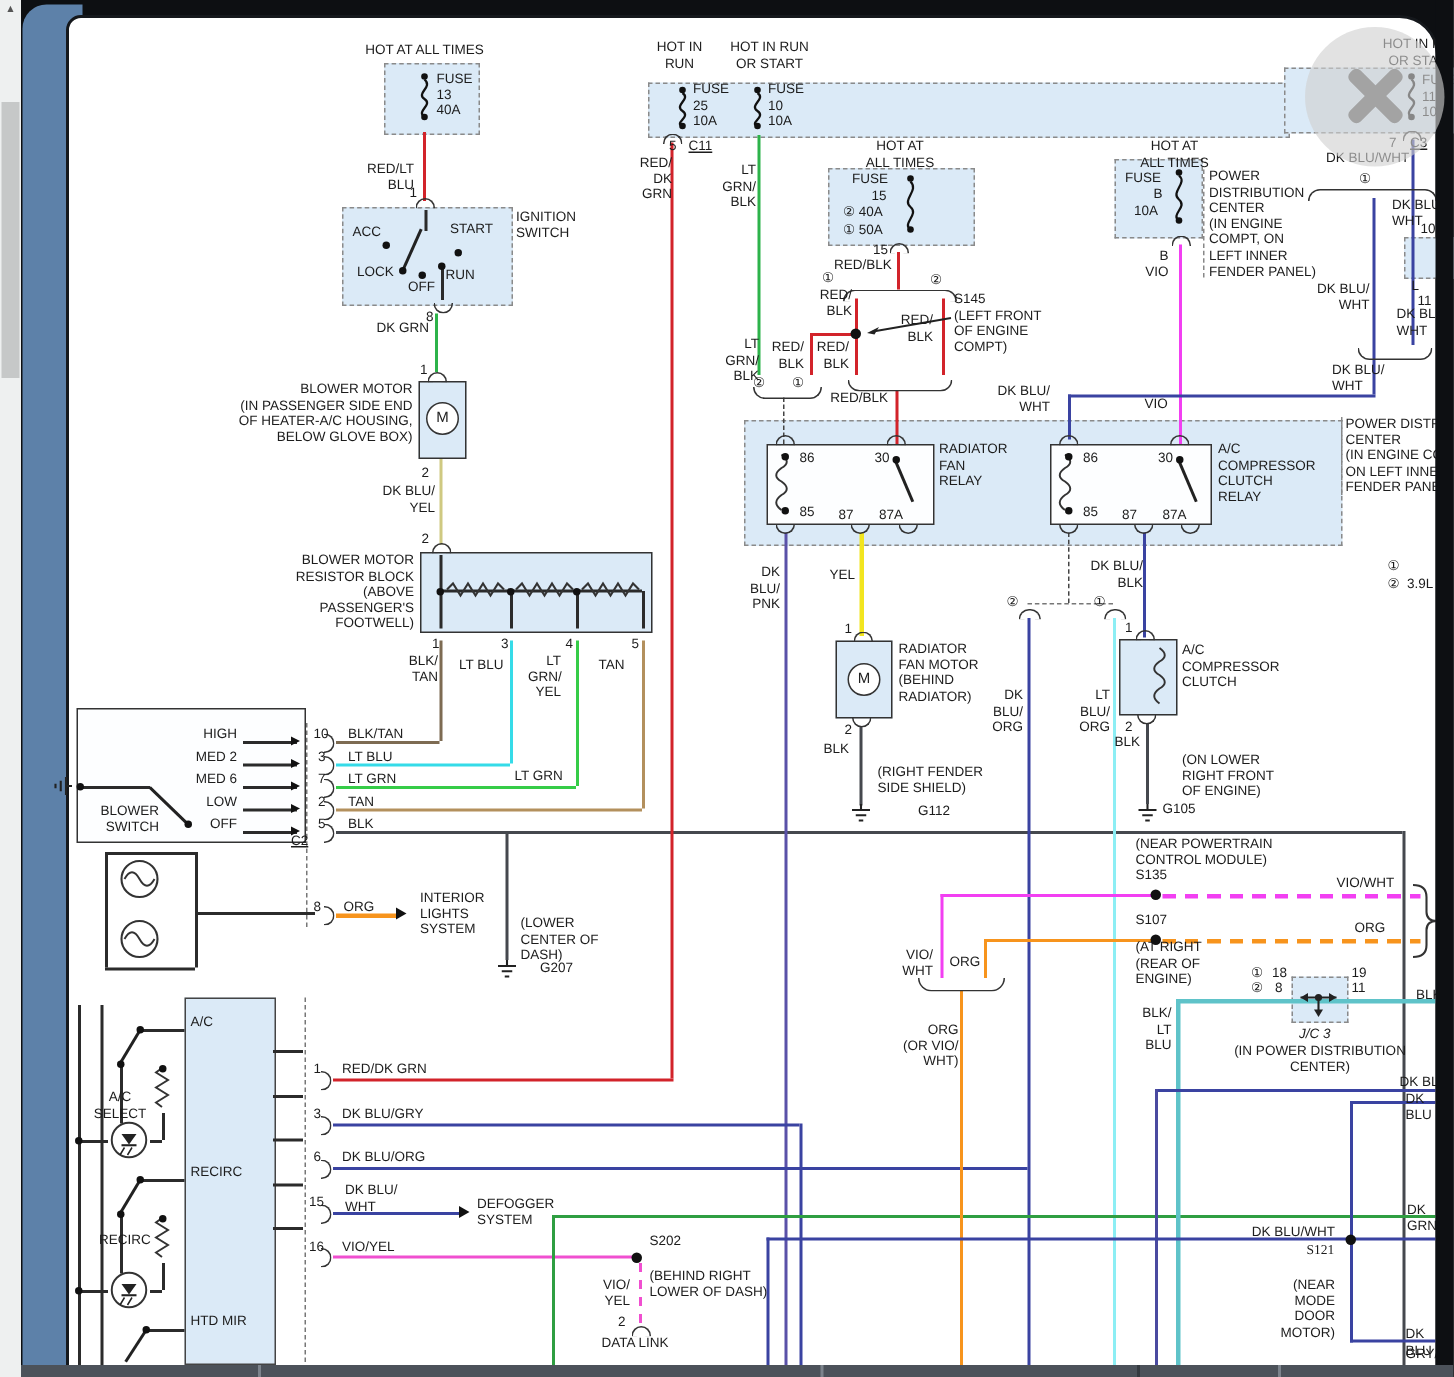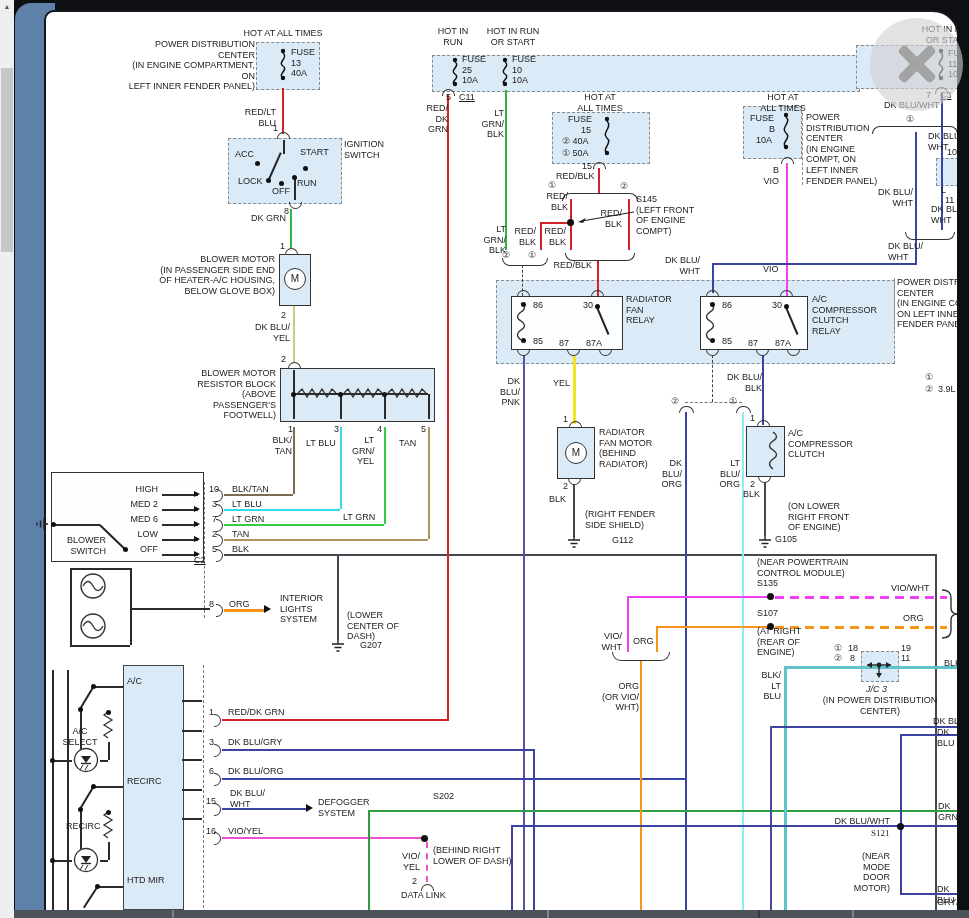--- a/index.html
+++ b/index.html
@@ -44,23 +44,20 @@
   svg{position:absolute;z-index:3;overflow:visible;}
 </style>
 </head>
 <body>
 
 <div id="stage">
   <div id="bluef"></div>
   <div id="panel"></div>
 
   <div class="lbl c" style="left:230px;top:28px;width:106px;">HOT AT ALL TIMES</div>
-  <div class="lbl r" style="left:119px;top:39px;width:136px;">POWER DISTRIBUTION CENTER
-(IN ENGINE COMPARTMENT, ON
-LEFT INNER FENDER PANEL)</div>
   <div class="bx" style="left:256px;top:42px;width:62px;height:46px;"></div>
   <svg style="left:277px;top:48px;" width="12" height="34" viewBox="0 0 12 34">
       <circle cx="6" cy="3" r="2.2" fill="#111"></circle>
       <path d="M6,5 C 12,10 0,14 6,18 C 12,22 0,26 6,30" fill="none" stroke="#111" stroke-width="1.5"></path>
       <circle cx="6" cy="30" r="2.2" fill="#111"></circle>
     </svg>
   <div class="lbl" style="left:291px;top:47px;">FUSE
 13
 40A</div>
   <div class="wv" style="left:282px;top:88px;height:46px;background:#d2232a;"></div>
@@ -575,21 +572,21 @@
   <div class="wh" style="left:222px;top:749px;width:311px;background:#3a43a1;"></div>
   <div class="wv" style="left:533px;top:749px;height:161px;background:#3a43a1;"></div>
   <div class="wh" style="left:222px;top:778px;width:463px;background:#3a43a1;"></div>
   <div class="wh" style="left:222px;top:808px;width:84px;background:#3a43a1;"></div>
   <div class="tri" style="left:306px;top:804px;"></div>
   <div class="lbl" style="left:318px;top:797px;">DEFOGGER
 SYSTEM</div>
   <div class="wh" style="left:222px;top:837px;width:203px;background:#f04fd0;"></div>
 
   <div class="bdot" style="left:424px;top:838px;"></div>
-  <div class="lbl" style="left:433px;top:791px;text-align:right;">S202</div>
+  <div class="lbl" style="left:433px;top:822px;text-align:right;">S202</div>
   <div class="lbl" style="left:433px;top:845px;">(BEHIND RIGHT
 LOWER OF DASH)</div>
   <div class="dshv" style="left:426px;top:842px;height:40px;border-left:2.5px dashed #f04fd0;"></div>
   <div class="lbl r" style="left:398px;top:851px;width:22px;">VIO/
 YEL</div>
   <div class="lbl" style="left:412px;top:876px;">2</div>
   <div class="au" style="left:421px;top:884px;width:11px;height:6px;"></div>
   <div class="lbl" style="left:401px;top:890px;">DATA LINK</div>
 
   <div class="wh" style="left:368px;top:810px;width:589px;background:#2f9e41;"></div>

